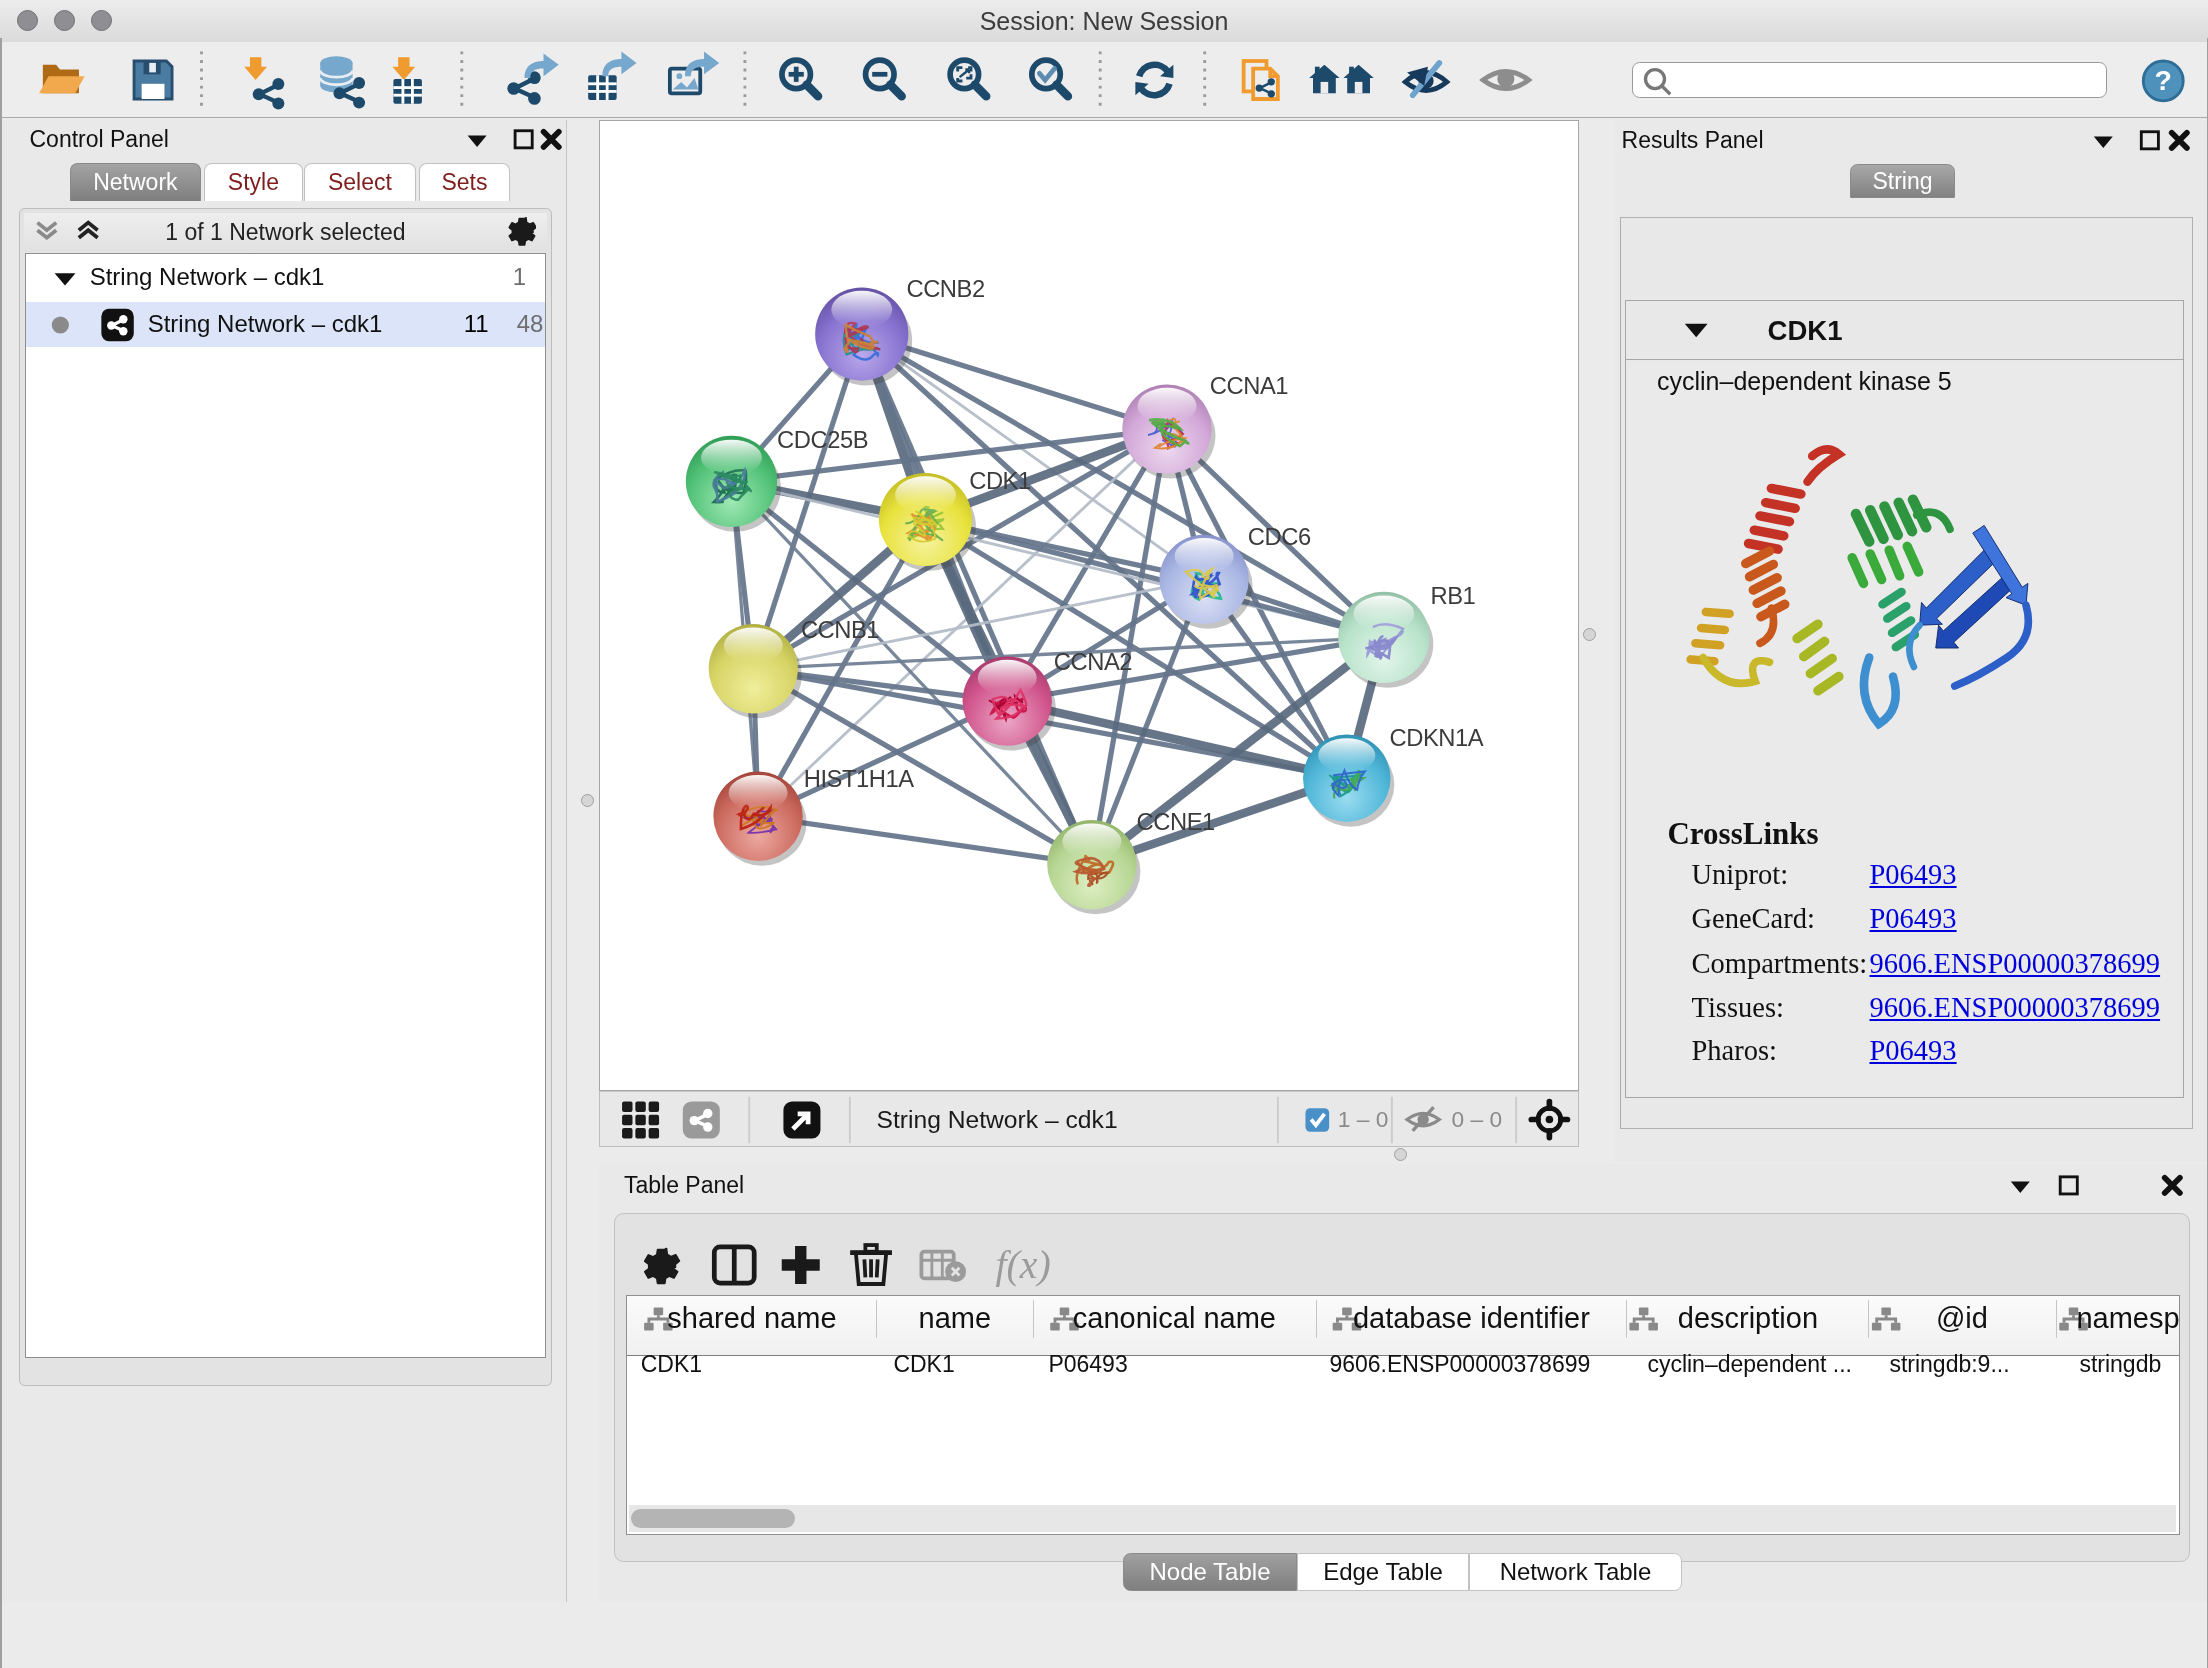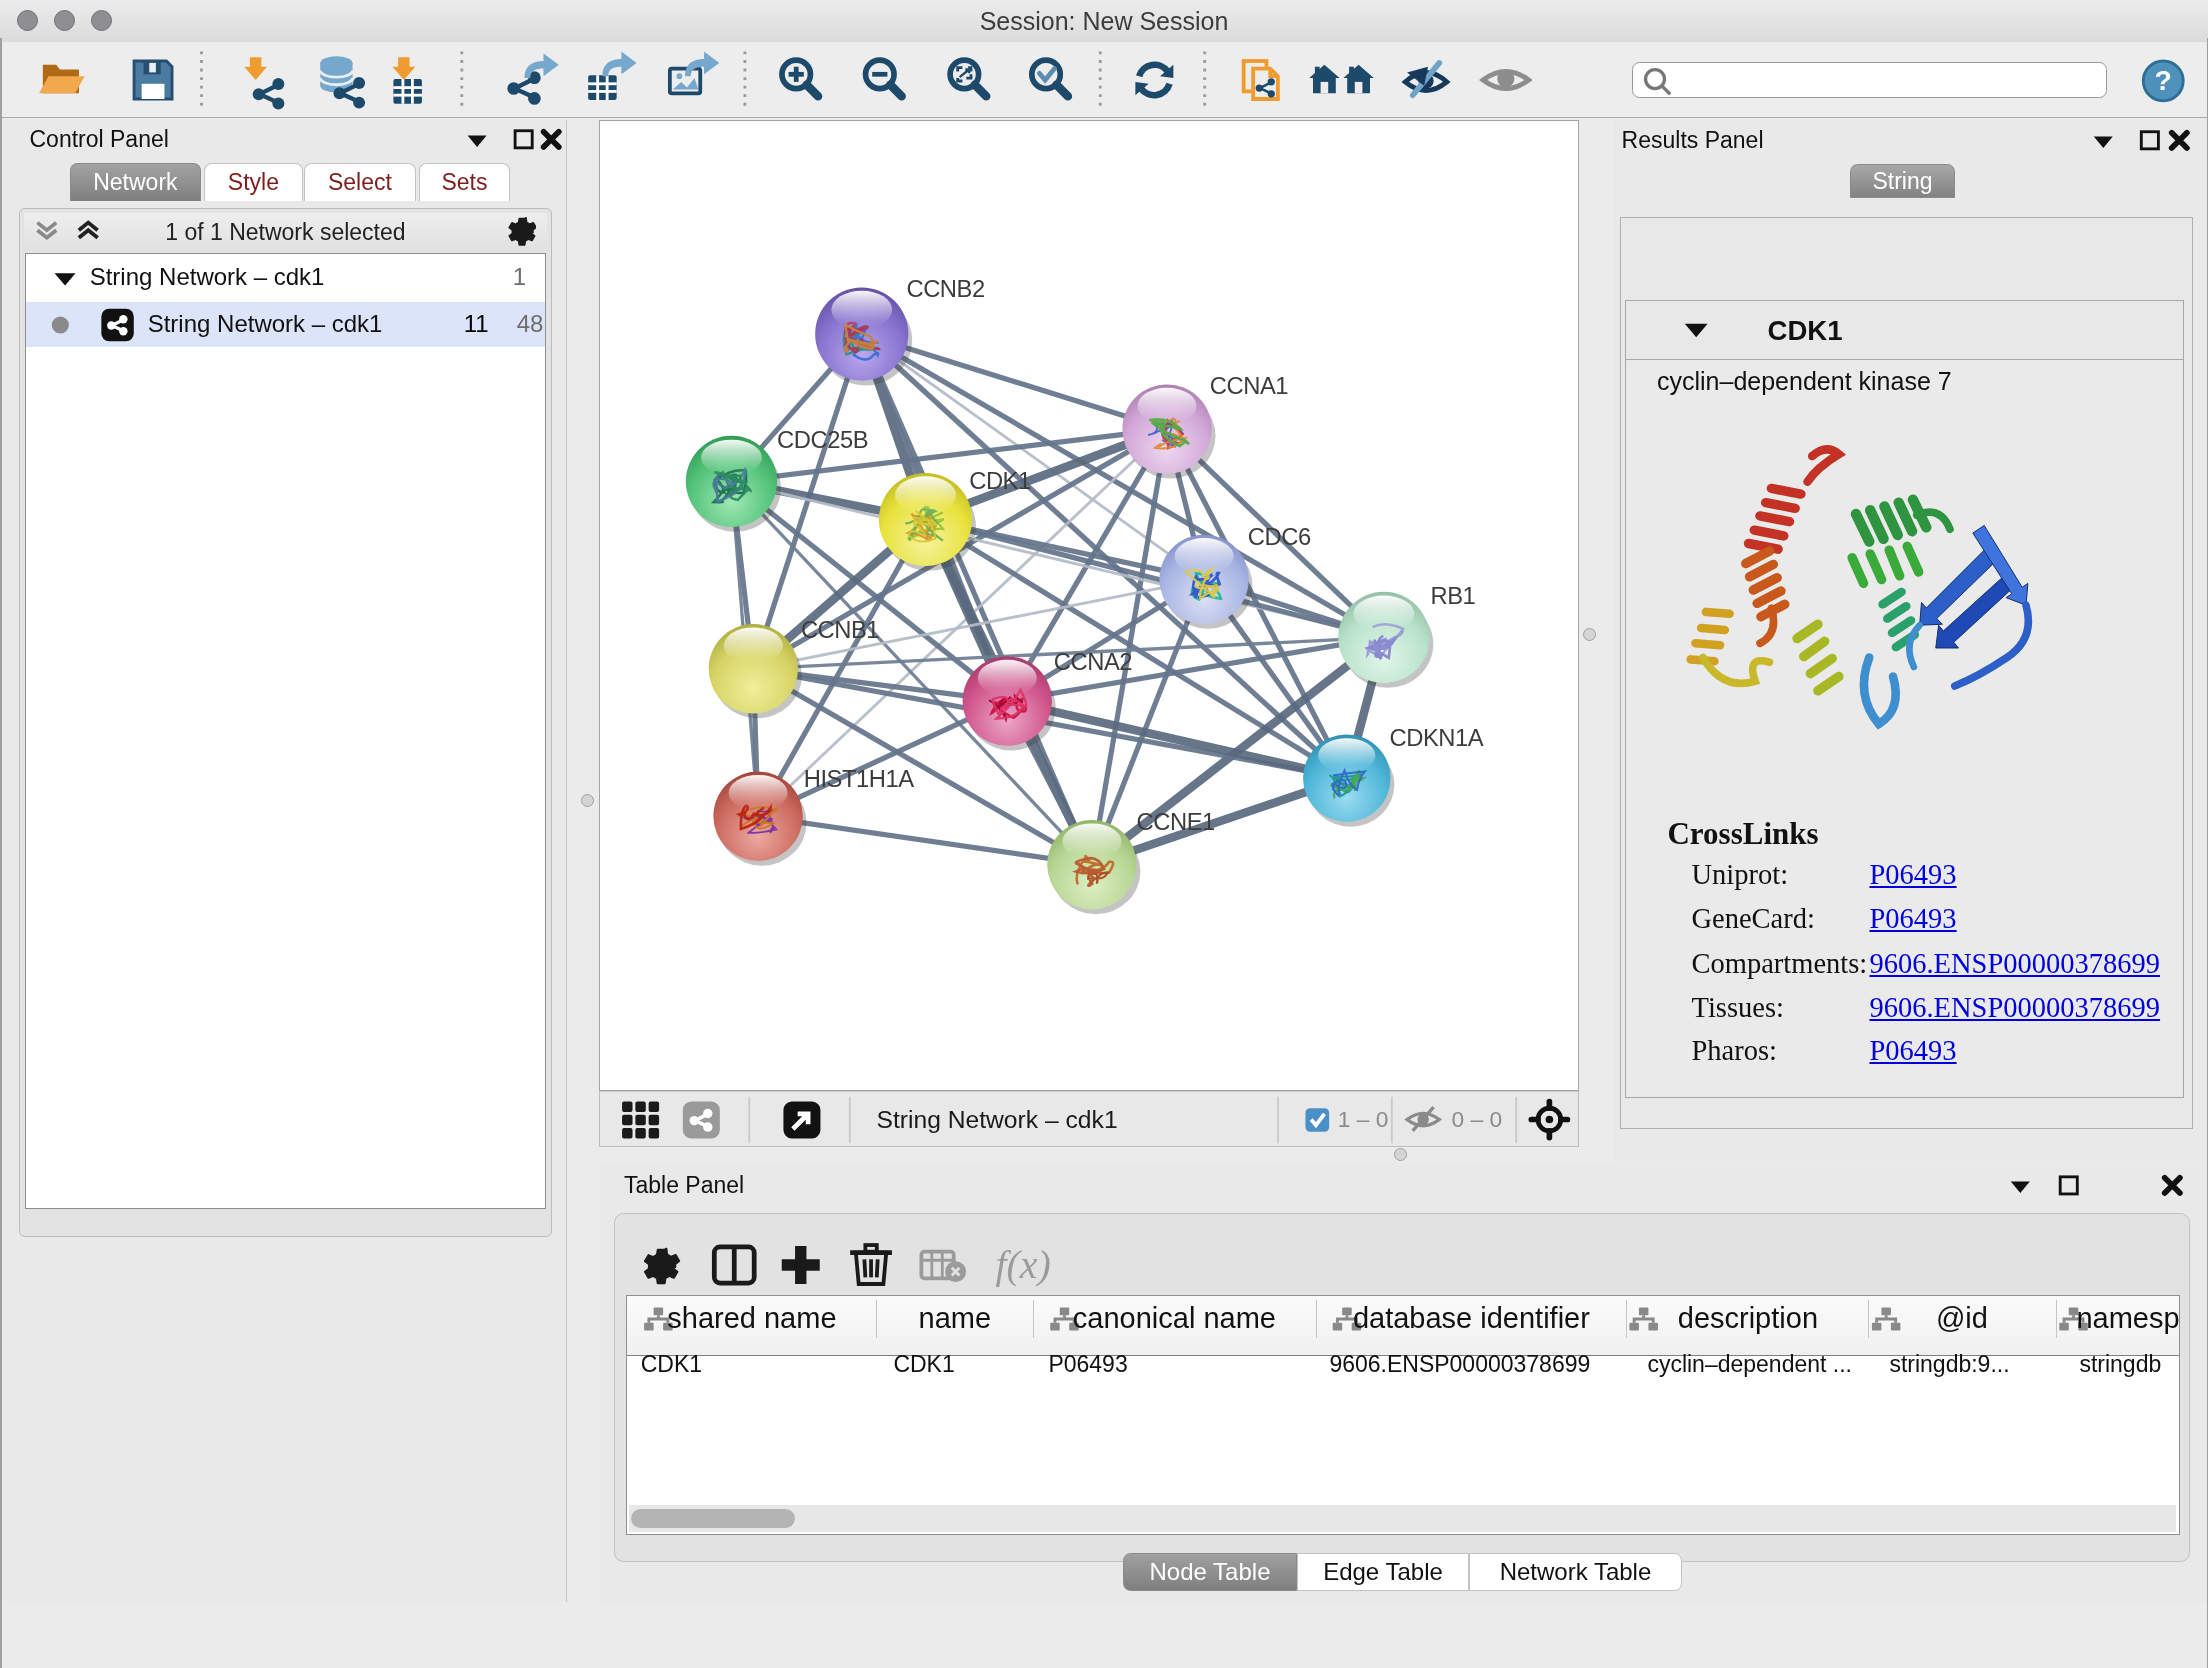--- a/index.html
+++ b/index.html
@@ -24,21 +24,21 @@
   background:#fff; border:1.9px solid #999; border-radius:7.6px; }
 
 
 #cpanel { position:absolute; left:1.9px; top:120px; width:565px; height:1482px;
   background:#e9e9e9; border-right:1.9px solid #c6c5c5; }
 #cp-title { position:absolute; left:27.6px; top:5.7px; font-size:23px; color:#111; }
 .ptab { position:absolute; top:43px; height:38px; font-size:23px; color:#7f1d1d;
   background:#fff; border:1px solid #c2c2c2; border-bottom:none;
   border-radius:7.6px 7.6px 0 0; text-align:center; line-height:36px; }
 .ptab.sel { background:linear-gradient(#a3a3a3,#7e7e7e); color:#fff; border-color:#8a8a8a; }
-#cp-inner { position:absolute; left:17px; top:88px; width:533px; height:1029px;
+#cp-inner { position:absolute; left:17px; top:88px; width:533px; height:1178px;
   background:#e4e3e3; border:1px solid #bdbcbc; border-radius:5.7px; }
 #cp-head { position:absolute; left:3.8px; top:3.8px; right:3.8px; height:38px;
   background:linear-gradient(#efeeee,#e2e1e1); font-size:23px; color:#222;
   text-align:center; line-height:38px; }
 #cp-list { position:absolute; left:4.8px; top:44px; right:4.8px; bottom:27px;
   background:#fff; border:1.9px solid #8f8f8f; }
 .row1 { position:absolute; left:0; top:0; width:100%; height:48px; font-size:24px; color:#111; }
 .row2 { position:absolute; left:0; top:48px; width:100%; height:45px; background:#dbe4f8; font-size:24px; color:#111; }
 
 
@@ -627,21 +627,21 @@
     <div id="stringtab">String</div>
     <div id="rp-outer">
       <div id="rp-cdk">
         <div id="rp-cdkhead">
           <svg width="38" height="59" style="position:absolute;left:55px;top:0" viewBox="0 0 40 62">
             <path d="M 4 24 L 28 24 L 16 38 Z" fill="#111"></path>
           </svg>
           <span style="position:absolute;left:141px;top:14.3px;font-size:27.6px;font-weight:bold;color:#111;">CDK1</span>
         </div>
         <div id="rp-content">
-          <span style="position:absolute;left:29.5px;top:5.7px;font-size:25px;color:#111;">cyclin–dependent kinase 7</span>
+          <span style="position:absolute;left:29.5px;top:5.7px;font-size:25px;color:#111;">cyclin–dependent kinase 5</span>
           <svg width="380" height="342" style="position:absolute;left:38px;top:78px" viewBox="0 0 400 360">
               <path d="M 155 18 Q 170 5 183 16 Q 160 30 150 45" fill="none" stroke="#c43226" stroke-width="9" stroke-linecap="round"></path>
               <line x1="143" y1="58" x2="112" y2="52" stroke="#c43226" stroke-width="10" stroke-linecap="round"></line>
               <line x1="137" y1="73" x2="106" y2="67" stroke="#c43226" stroke-width="10" stroke-linecap="round"></line>
               <line x1="131" y1="87" x2="100" y2="81" stroke="#c43226" stroke-width="10" stroke-linecap="round"></line>
               <line x1="125" y1="102" x2="94" y2="96" stroke="#c43226" stroke-width="10" stroke-linecap="round"></line>
               <line x1="119" y1="116" x2="88" y2="110" stroke="#c43226" stroke-width="10" stroke-linecap="round"></line>
               <line x1="110" y1="118" x2="85" y2="131" stroke="#c8581c" stroke-width="10" stroke-linecap="round"></line>
               <line x1="114" y1="132" x2="89" y2="145" stroke="#c8581c" stroke-width="10" stroke-linecap="round"></line>
               <line x1="118" y1="146" x2="93" y2="159" stroke="#c8581c" stroke-width="10" stroke-linecap="round"></line>

